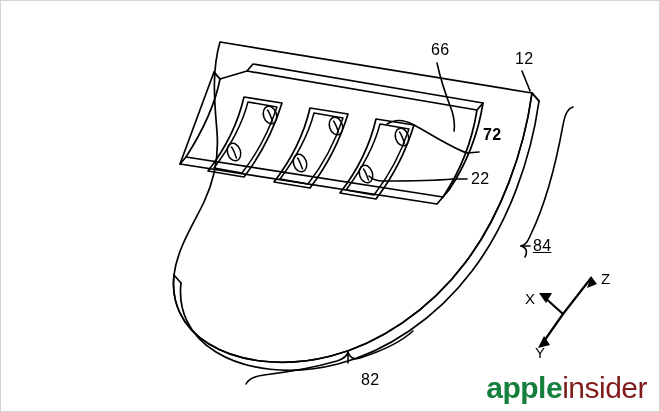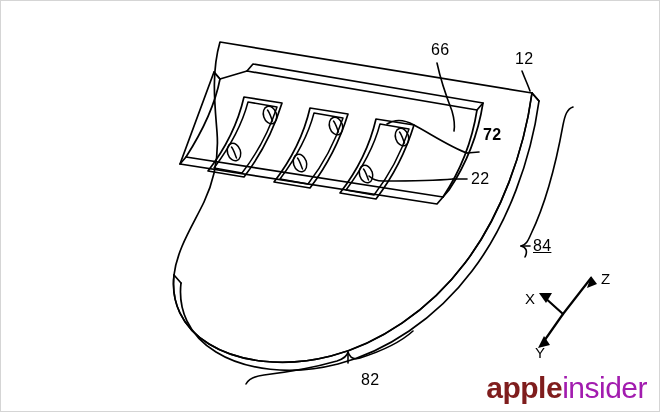--- a/index.html
+++ b/index.html
@@ -77,25 +77,25 @@
     position: absolute;
     right: 12px;
     bottom: 8px;
     font-family: "Liberation Sans", sans-serif;
     font-size: 30px;
     line-height: 1;
     letter-spacing: -0.5px;
     user-select: none;
   }
   #watermark .wm-strong {
+    color: #15803d;
+    font-weight: bold;
+  }
+  #watermark .wm-light {
     color: #7f1d1d;
-    font-weight: bold;
-  }
-  #watermark .wm-light {
-    color: #a21caf;
     font-weight: normal;
   }
 </style>
 </head>
 <body>
 
 <div id="page">
 
   <svg id="figure-svg" viewBox="0 0 660 412">
 

